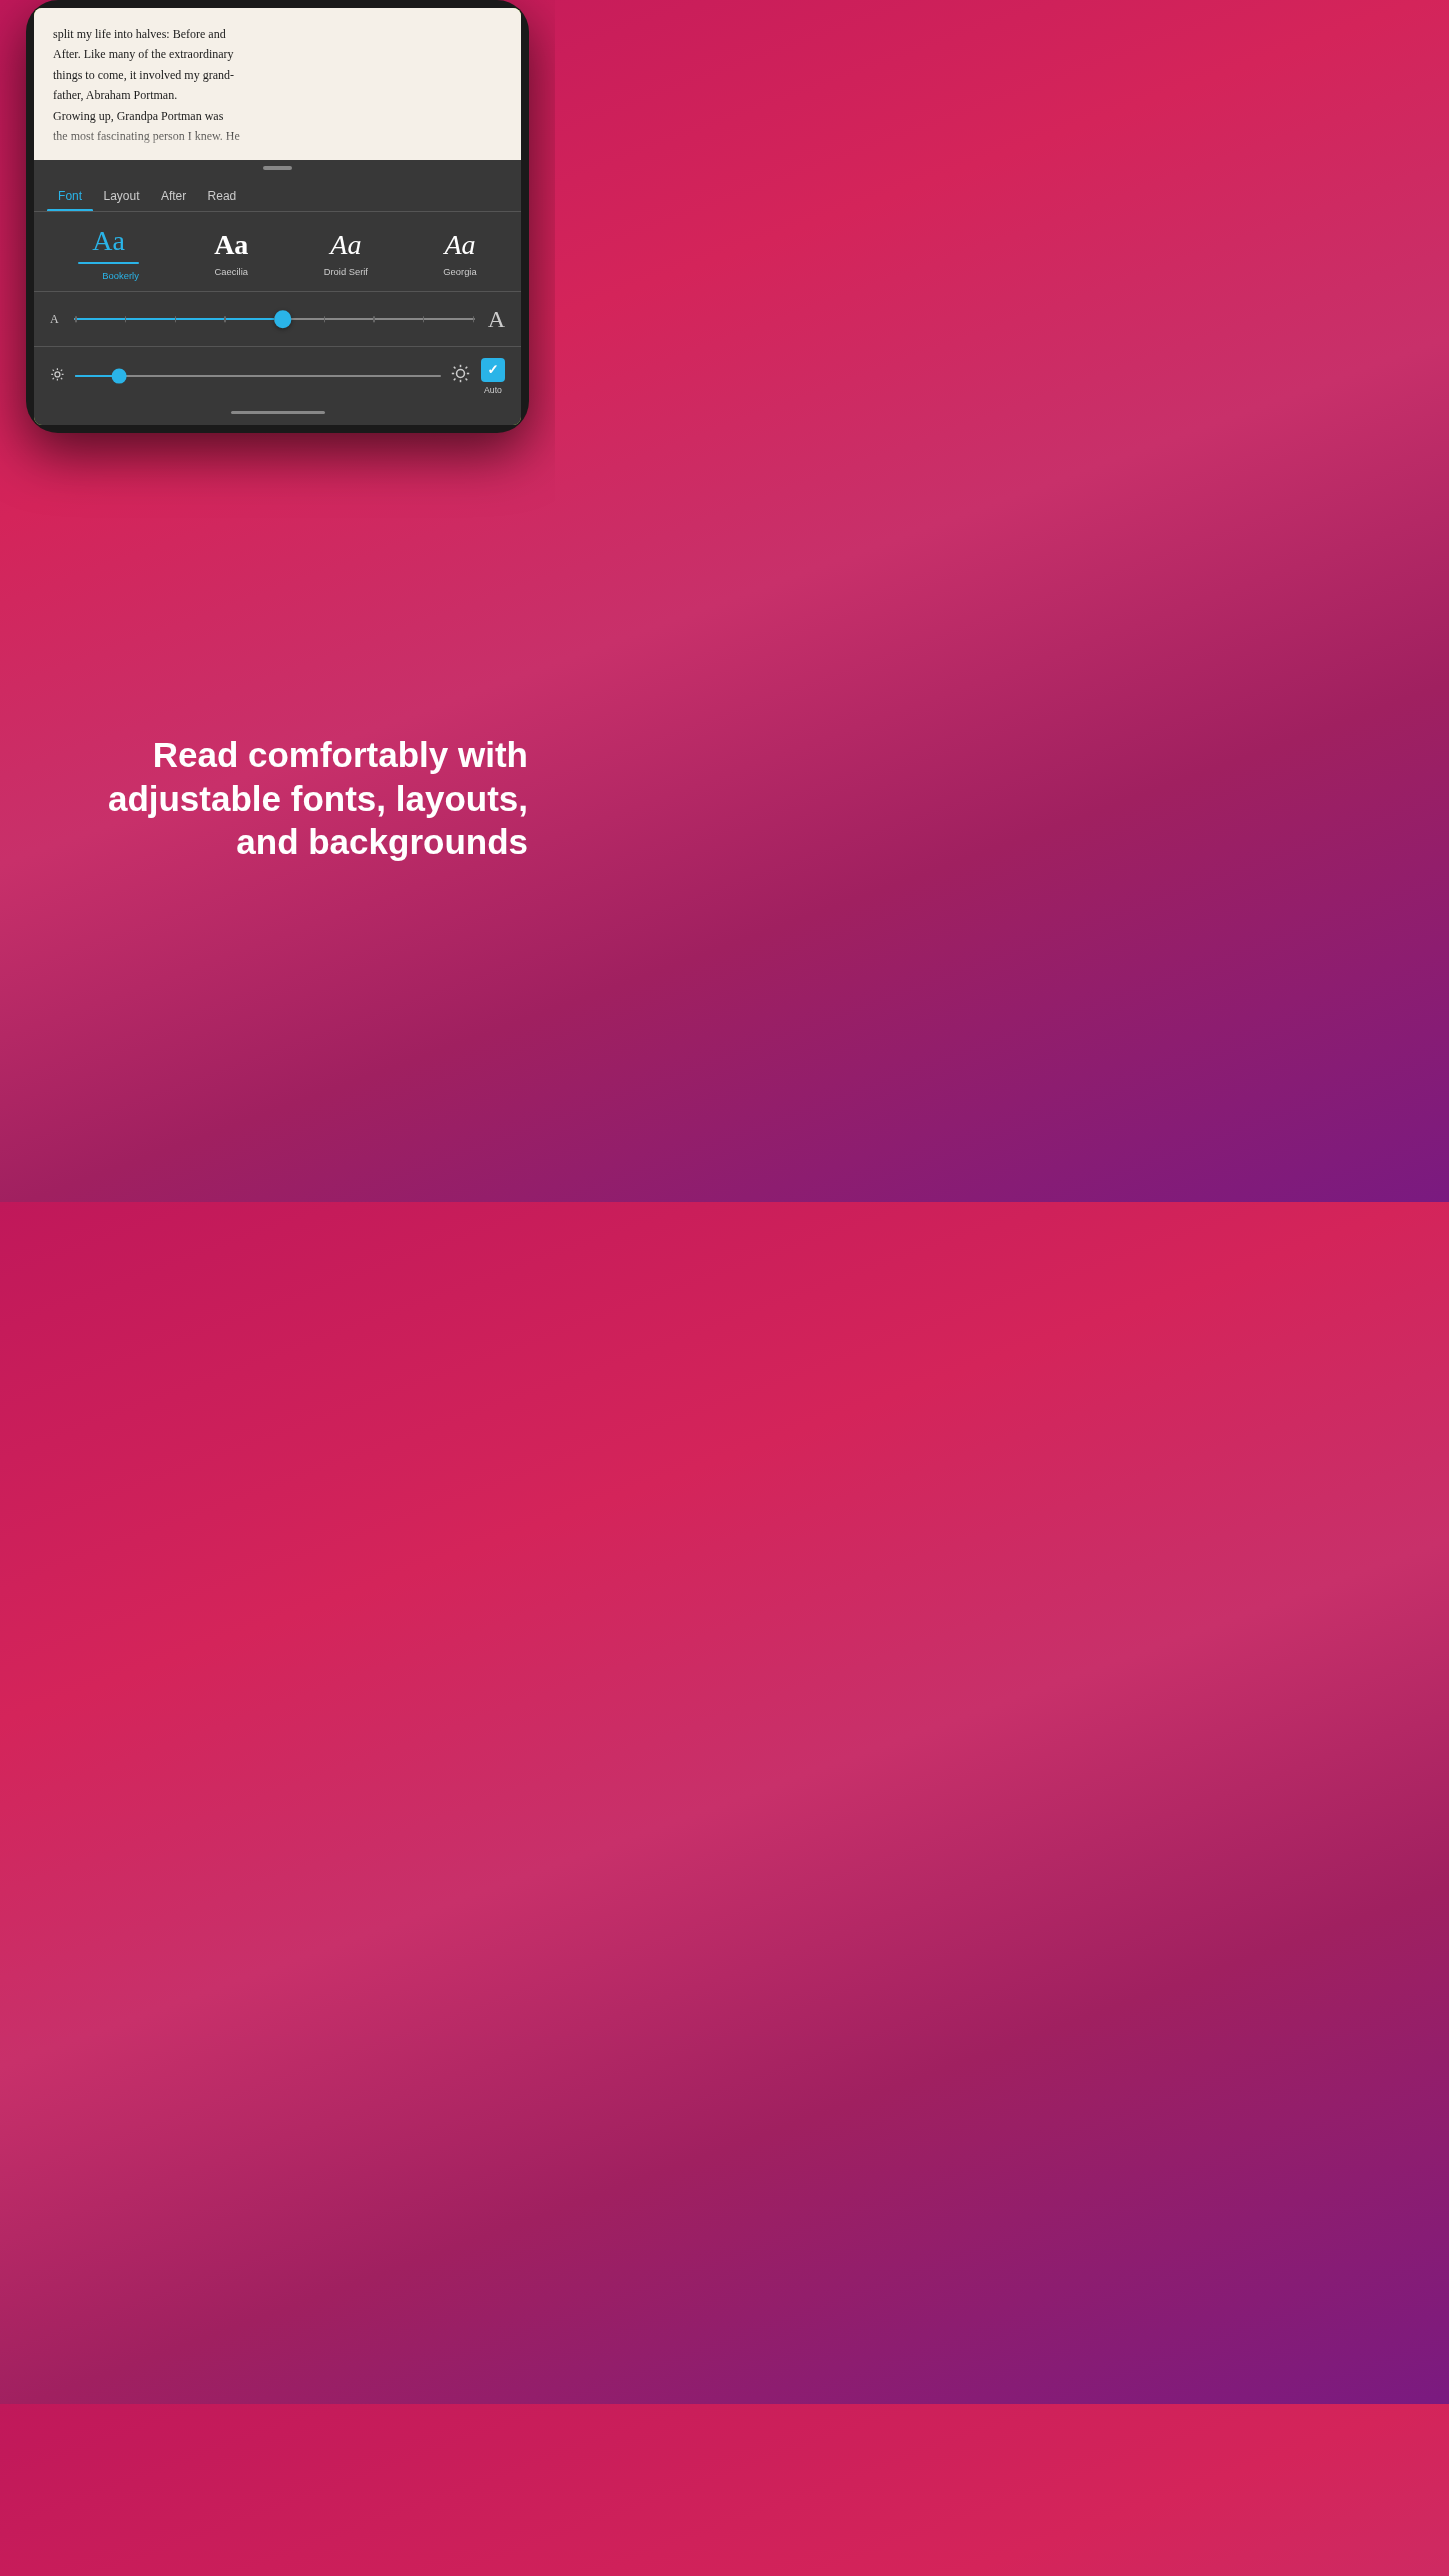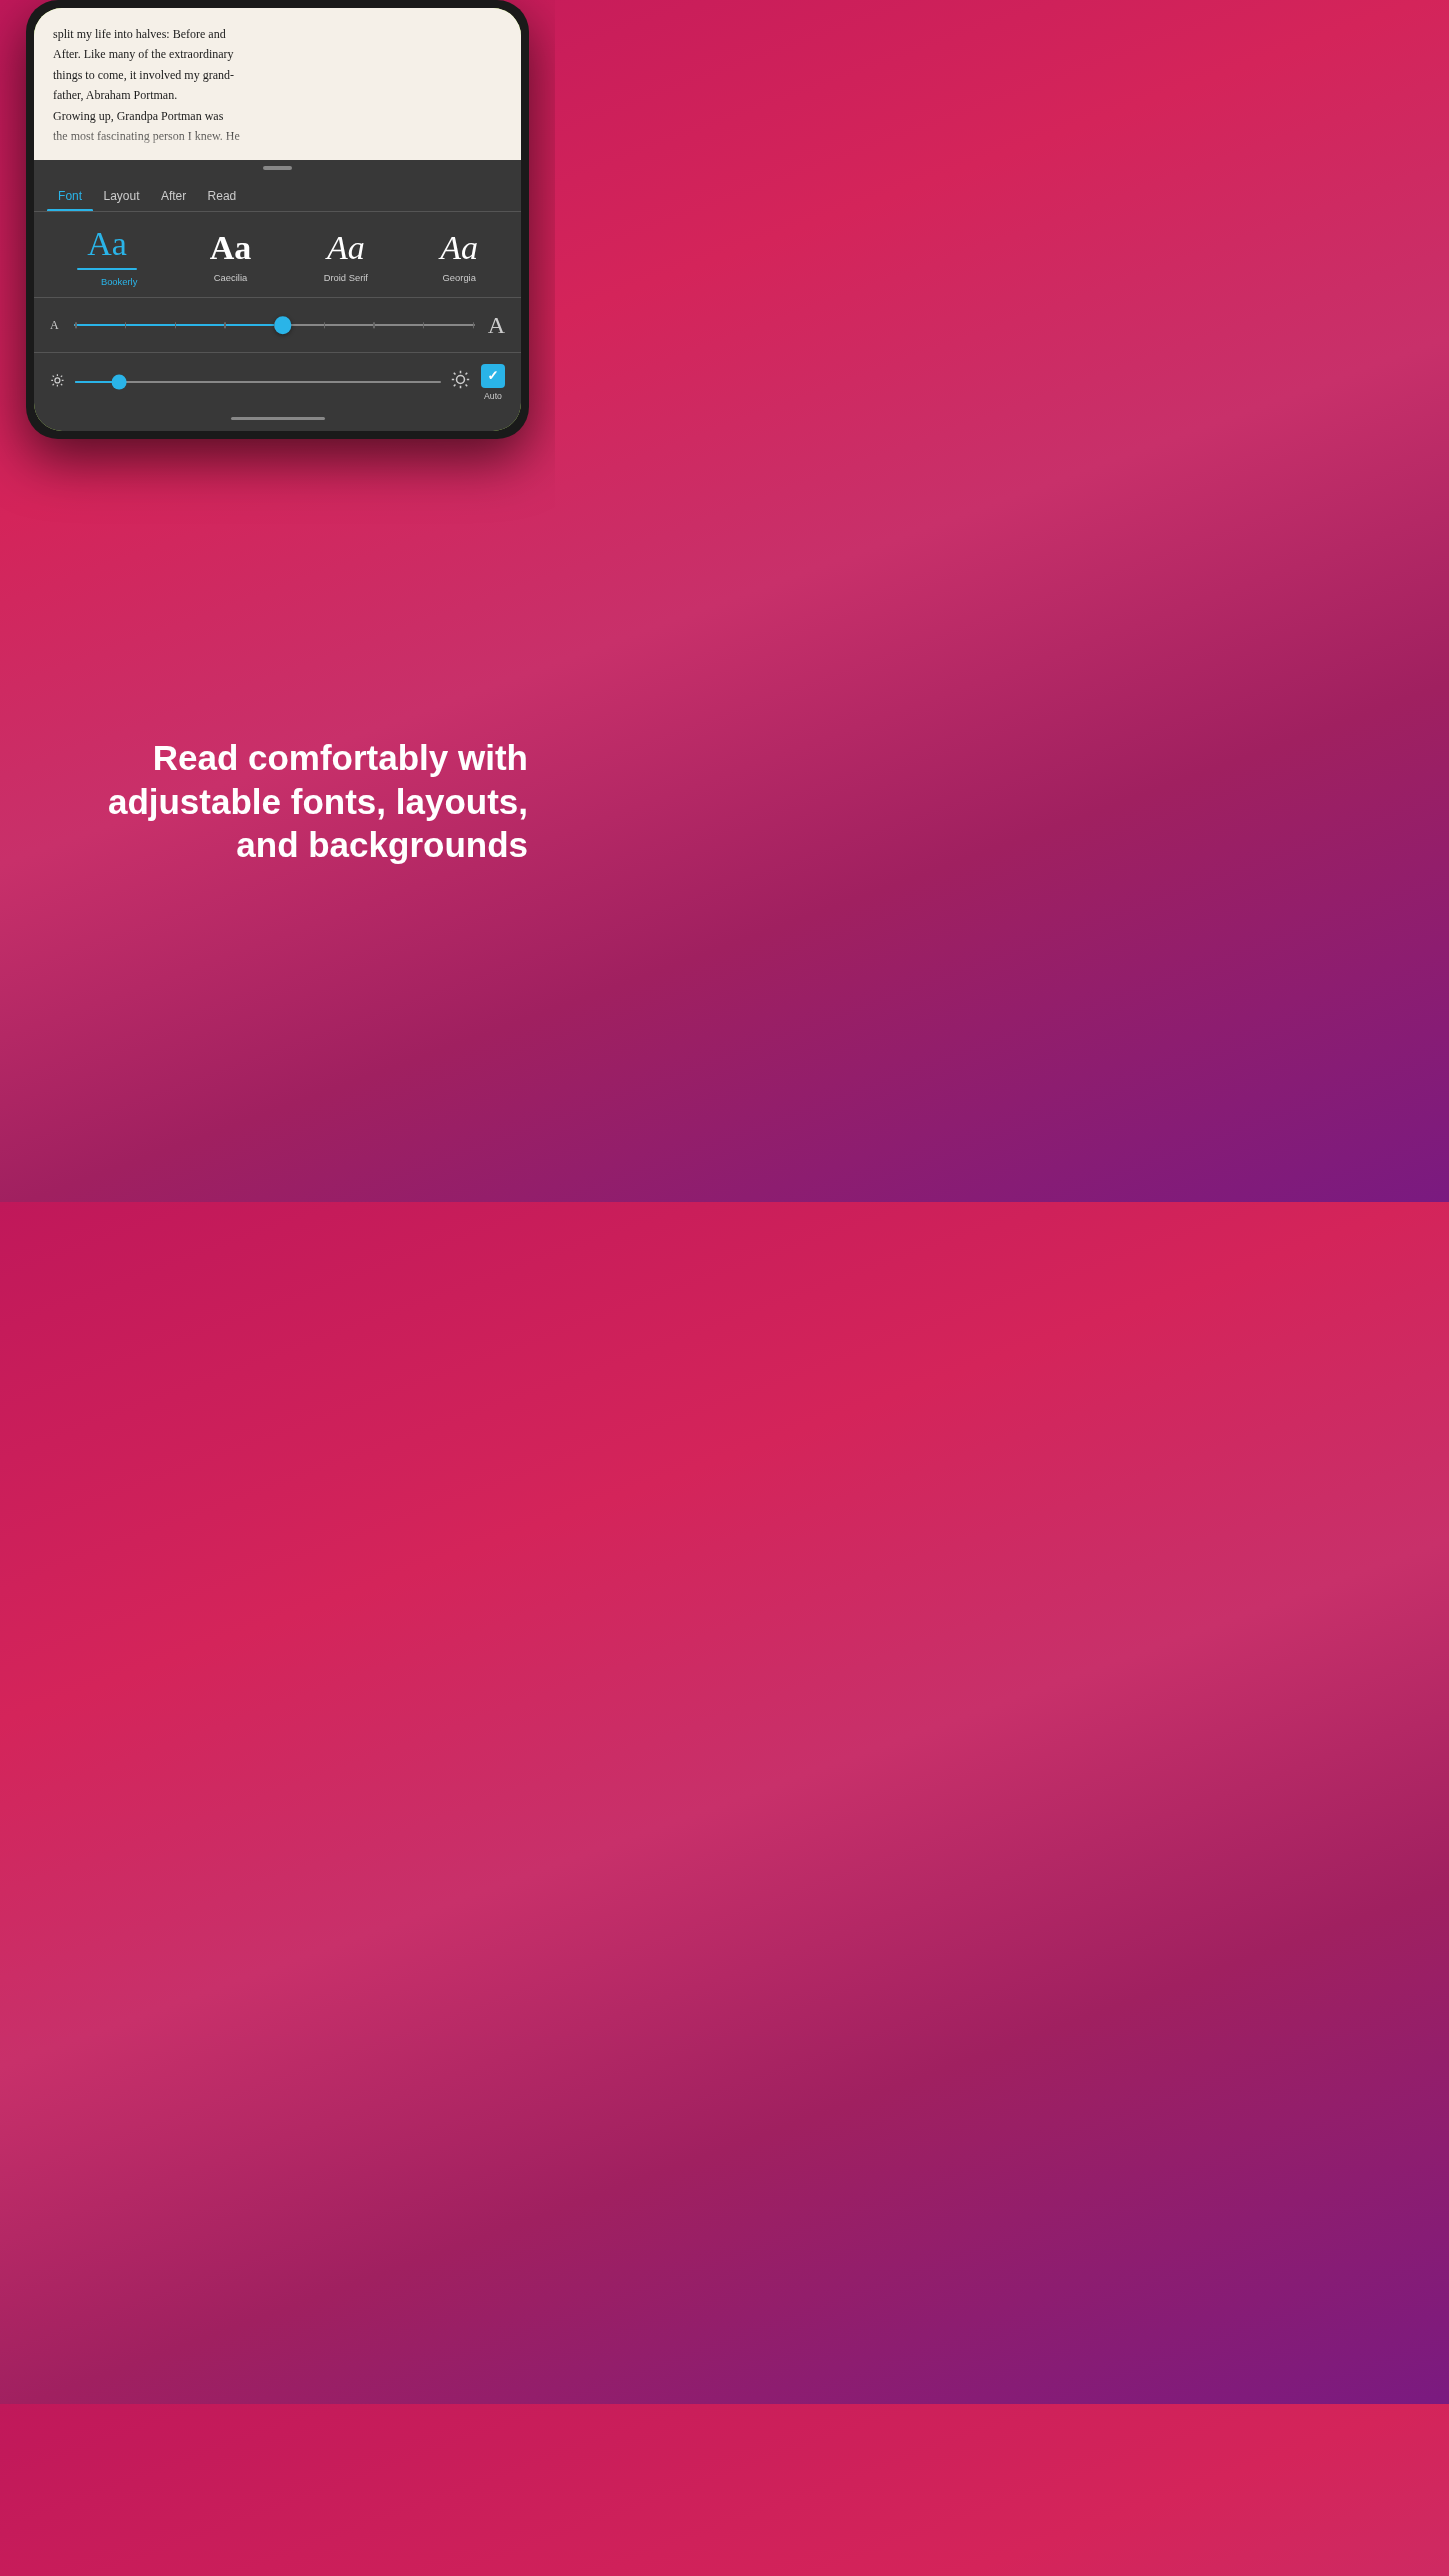--- a/index.html
+++ b/index.html
@@ -27,21 +27,21 @@
       width: 503px;
       background: #1a1a1a;
       border-radius: 32px;
       padding: 8px;
       box-shadow: 0 20px 54px rgba(0,0,0,0.6);
       position: relative;
     }
 
     .phone-screen {
       background: #bef264;
-      border-radius: 28px;
+      border-radius: 8px;
       overflow: hidden;
       position: relative;
     }
 
     
     .book-text-area {
       background: #f5f0e8;
       padding: 16px 19px 13.4px 19px;
       min-height: 148px;
       position: relative;
@@ -125,21 +125,21 @@
 
     .font-option {
       display: flex;
       flex-direction: column;
       align-items: center;
       gap: 5.4px;
       cursor: pointer;
     }
 
     .font-preview {
-      font-size: 34px;
+      font-size: 28px;
       color: #ffffff;
     }
 
     .font-preview.active {
       color: #2ab4e8;
     }
 
     .font-name {
       font-size: 9.4px;
       color: #ccc;

